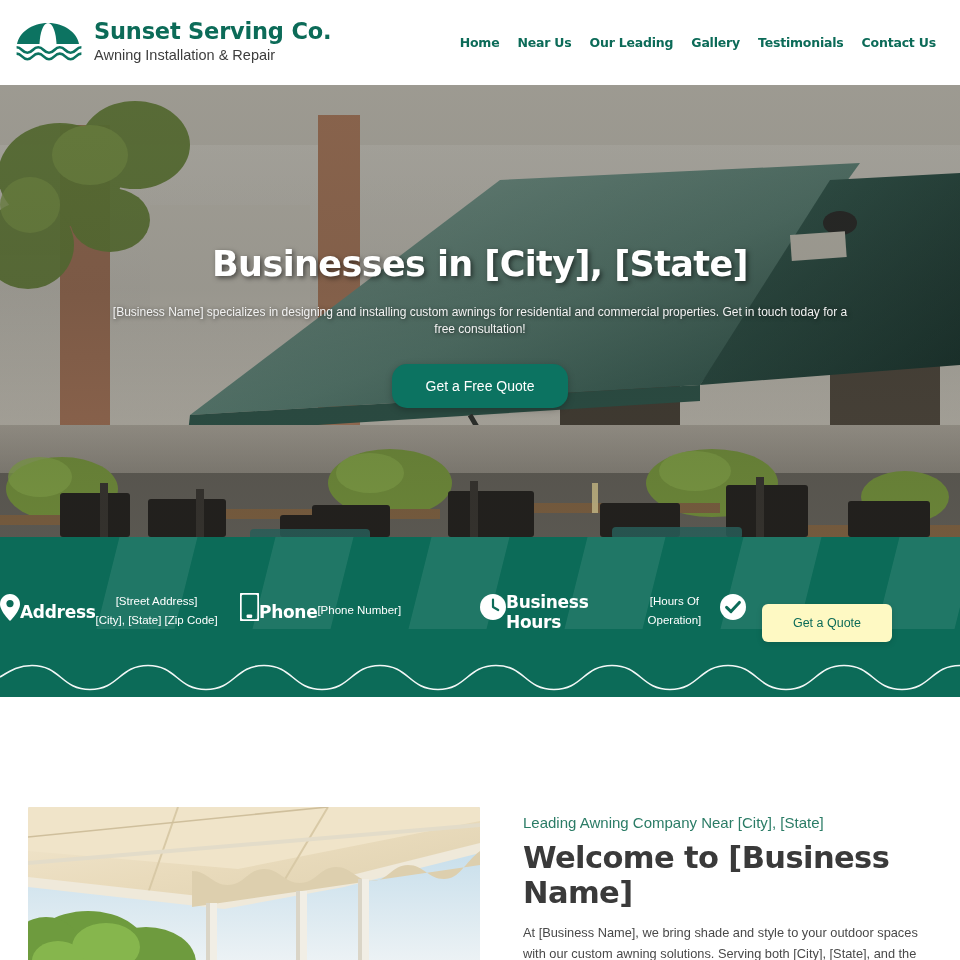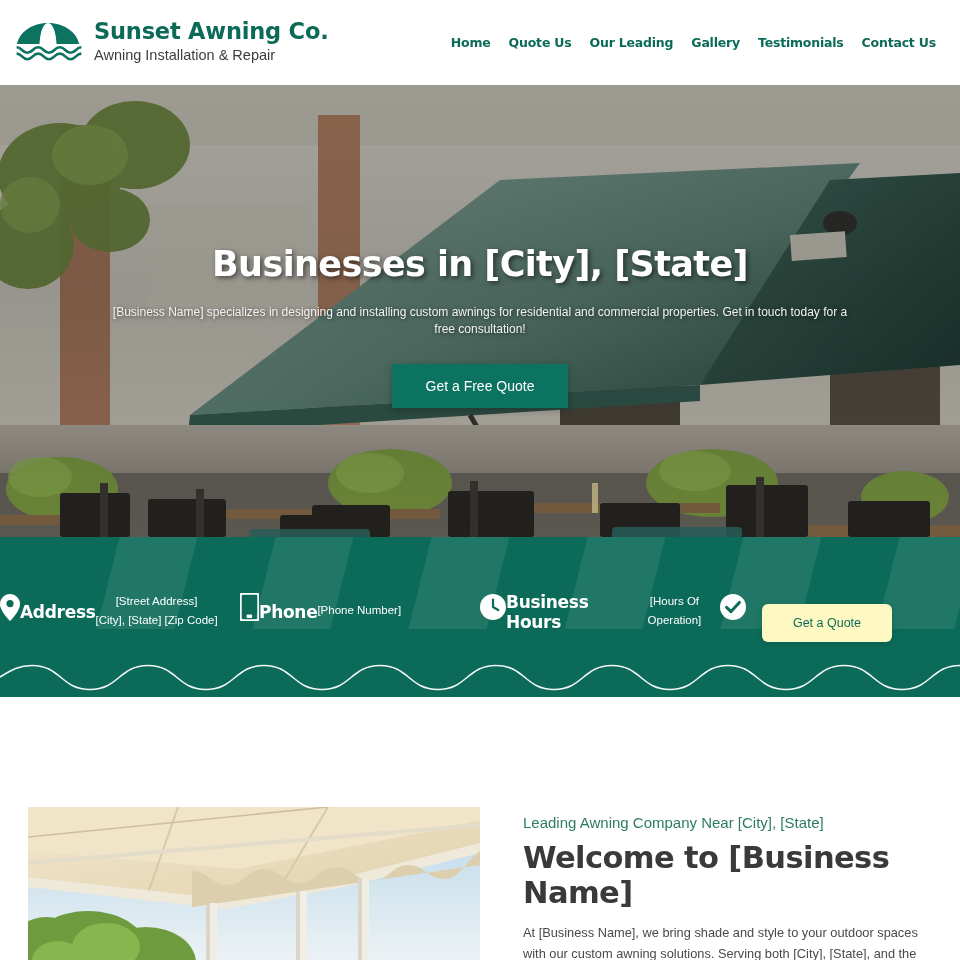--- a/index.html
+++ b/index.html
@@ -58,21 +58,21 @@
     font-family: "DejaVu Sans", sans-serif; letter-spacing: -0.6px;
   }
   .hero-sub {
     margin-top: 18px; color: #f2f2f2; font-size: 12px; line-height: 1.45;
     text-shadow: 1px 1px 4px rgba(0,0,0,.6);
     padding: 0 10px;
   }
   .hero-btn {
     margin-top: 26px; display: inline-block;
     background: #0c7361; color: #ffffff;
-    font-size: 14px; padding: 14px 34px; border-radius: 0;
+    font-size: 14px; padding: 14px 34px; border-radius: 15px;
     border: none; cursor: pointer; font-family: "Liberation Sans", sans-serif;
     box-shadow: 0 2px 7px rgba(0,0,0,.25);
   }
 
   
   .infobar {
     position: relative; width: 960px; height: 160px;
     background: #0c6b58; overflow: hidden;
   }
   .stripes { position: absolute; left:0; top:0; width: 960px; height: 92px; overflow:hidden; }
@@ -139,28 +139,28 @@
       <svg class="logo-mark" viewBox="0 0 68 46">
         <path d="M34 3 C17 3 5 13 3 24 L65 24 C63 13 51 3 34 3 Z" fill="#0c7361"></path>
         <path d="M34 3 C29 3 26 13 25.5 24 L42.5 24 C42 13 39 3 34 3 Z" fill="#ffffff"></path>
         <path d="M15 8.5 C11 12.5 8 18 6.8 24 L3 24 C5 15.5 9.5 9.8 15 6 Z" fill="#ffffff" opacity="0"></path>
         <rect x="25.5" y="24" width="17" height="0" fill="#fff"></rect>
         <path d="M34 3 C24.5 3 17 8 11.8 14.6 C9.5 12.2 7 11 7 11 C12.5 6 22 3 34 3 Z" fill="#0c7361" opacity="0"></path>
         <path d="M2.6 27.2 C8 27.2 8 32.8 13.4 32.8 C18.8 32.8 18.8 27.2 24.2 27.2 C29.6 27.2 29.6 32.8 35 32.8 C40.4 32.8 40.4 27.2 45.8 27.2 C51.2 27.2 51.2 32.8 56.6 32.8 C62 32.8 62 27.2 67.4 27.2" fill="none" stroke="#0c7361" stroke-width="2.6"></path>
         <path d="M2.6 33.6 C8 33.6 8 39.2 13.4 39.2 C18.8 39.2 18.8 33.6 24.2 33.6 C29.6 33.6 29.6 39.2 35 39.2 C40.4 39.2 40.4 33.6 45.8 33.6 C51.2 33.6 51.2 39.2 56.6 39.2 C62 39.2 62 33.6 67.4 33.6" fill="none" stroke="#0c7361" stroke-width="2.6"></path>
       </svg>
       <div class="brand-text">
-        <div class="brand-name">Sunset Awning Co.</div>
+        <div class="brand-name">Sunset Serving Co.</div>
         <div class="brand-tag">Awning Installation &amp; Repair</div>
       </div>
     </div>
 
     <nav class="nav">
       <a href="#">Home</a>
-      <a href="#">Quote Us</a>
+      <a href="#">Near Us</a>
       <a href="#">Our Leading</a>
       <a href="#">Gallery</a>
       <a href="#">Testimonials</a>
       <a href="#">Contact Us</a>
     </nav>
   </header>
 
   <section class="hero">
     <svg class="hero-photo" viewBox="0 0 960 452" preserveAspectRatio="none">
       <defs>

